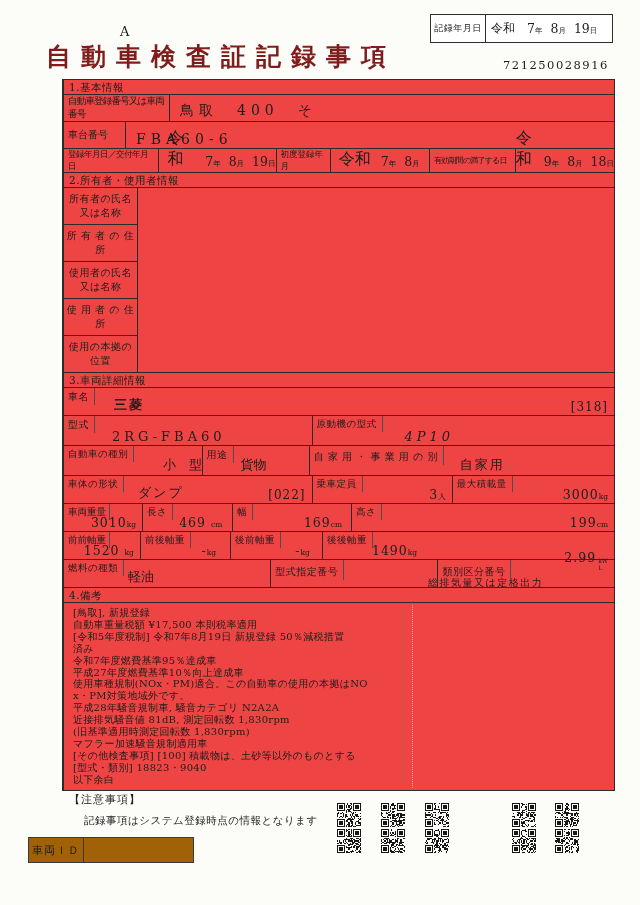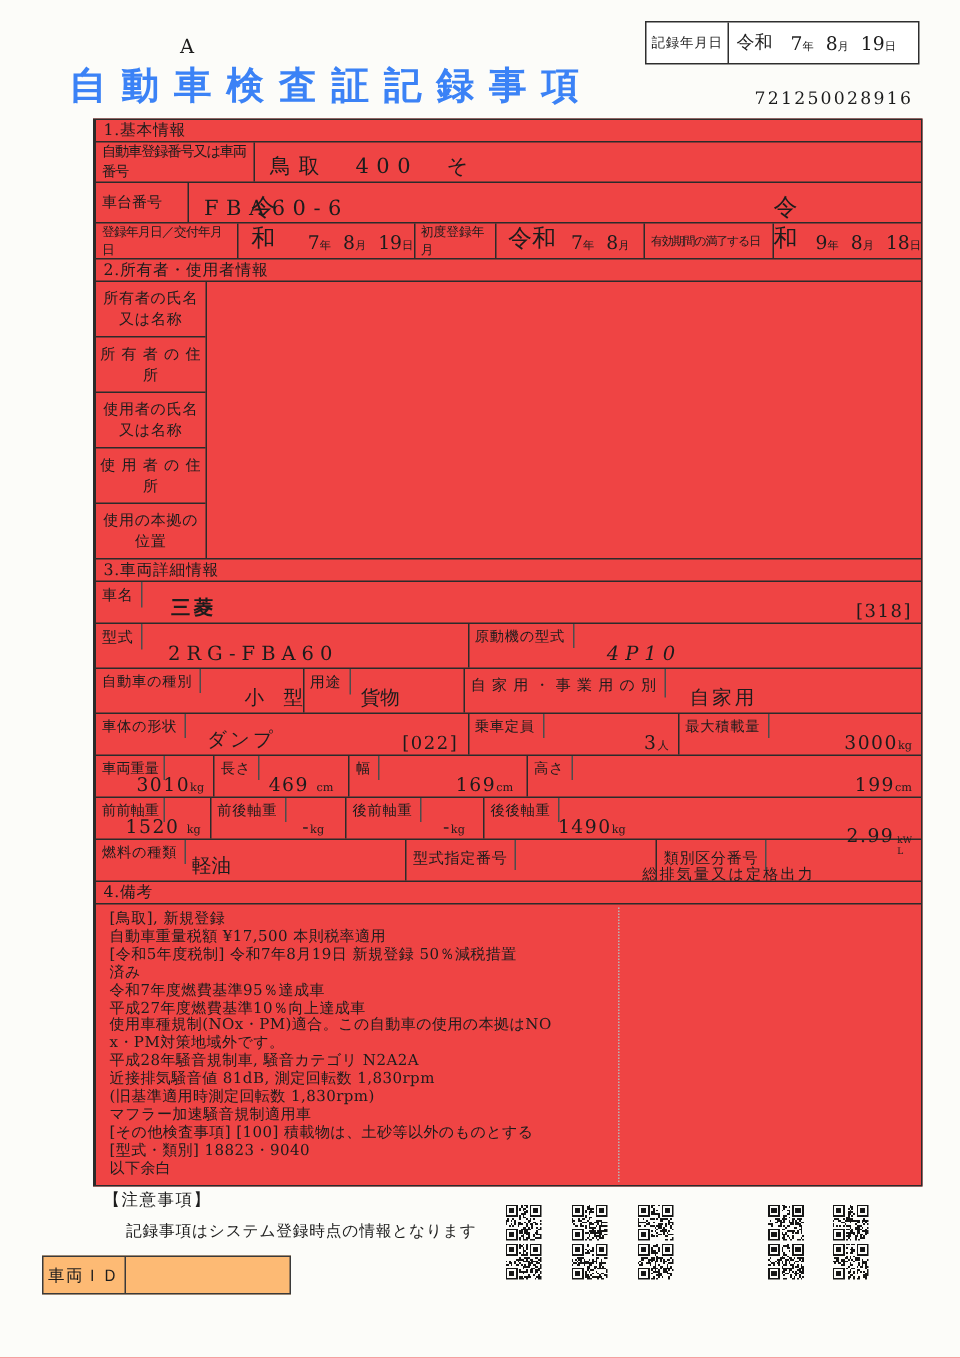--- a/index.html
+++ b/index.html
@@ -4,21 +4,21 @@
 <style>
   html,body{margin:0;padding:0;}
   body{
     width:640px;height:905px;position:relative;overflow:hidden;
     background:#fcfcf9;color:#1c1c1c;
     font-family:"DejaVu Serif","Liberation Serif",serif;
   }
   .abs{position:absolute;}
   
   #corner-a{left:120px;top:24px;font-size:13px;}
-  #doc-title{left:46px;top:40px;font-size:25px;letter-spacing:10px;font-weight:600;white-space:nowrap;color:#3b82f6;}
+  #doc-title{left:46px;top:40px;font-size:25px;letter-spacing:10px;font-weight:600;white-space:nowrap;color:#7f1d1d;}
   #serial{left:503px;top:58px;font-size:11.5px;letter-spacing:1.5px;}
   #recbox{left:430px;top:14px;width:181px;height:27px;border:1.3px solid #2e2e2e;display:flex;background:#fff;}
   #recbox .rb-lbl{width:54px;border-right:1px solid #2e2e2e;font-size:9px;display:flex;align-items:center;justify-content:center;letter-spacing:.5px;}
   #recbox .rb-val{flex:1;display:flex;align-items:center;padding:0 5px;font-size:12px;}
   
   .d-era{margin-right:12px;}
   .d-part{margin-right:8px;white-space:nowrap;}
   .d-num{font-size:12.5px;}
   .d-unit{font-size:7.5px;}
   
@@ -41,21 +41,21 @@
   .owner-col{width:73px;border-right:1px solid #2b2b2b;display:flex;flex-direction:column;}
   .owner-cell{flex:1;border-bottom:1px solid #2b2b2b;display:flex;align-items:center;justify-content:center;text-align:center;font-size:10px;padding:0 2px;letter-spacing:.5px;}
   .owner-cell:last-child{border-bottom:none;}
   .owner-space{flex:1;}
   
   .remarks{height:187px;position:relative;font-size:10px;line-height:11.9px;padding:4px 0 0 9px;box-sizing:border-box;letter-spacing:.3px;}
   .remarks-divider{position:absolute;left:348px;top:2px;bottom:2px;border-left:1px dotted #b5b5b5;}
   
   #notice-h{left:69px;top:792px;font-size:11px;letter-spacing:1px;}
   #notice-t{left:84px;top:814px;font-size:10.5px;letter-spacing:.5px;}
-  #idbox{left:28px;top:837px;width:164px;height:24px;border:1px solid #3a3a3a;display:flex;background:#fdba74;gap:27px;}
+  #idbox{left:28px;top:837px;width:164px;height:24px;border:1px solid #3a3a3a;display:flex;background:#a16207;gap:27px;}
   #idbox .id-lbl{width:54px;border-right:1px solid #3a3a3a;display:flex;align-items:center;justify-content:center;font-size:11px;letter-spacing:1px;}
   #idbox .id-val{flex:1;font-size:11px;display:flex;align-items:center;padding:0 4px;}
   .qrgrid{position:absolute;display:grid;gap:2px 20px;}
   #qr-left{left:337px;top:803px;grid-template-columns:repeat(3,24px);}
   #qr-right{left:512px;top:803px;grid-template-columns:repeat(2,24px);gap:2px 19px;}
   .qr{width:24px;height:24px;}
 </style>
 </head>
 <body>
 

